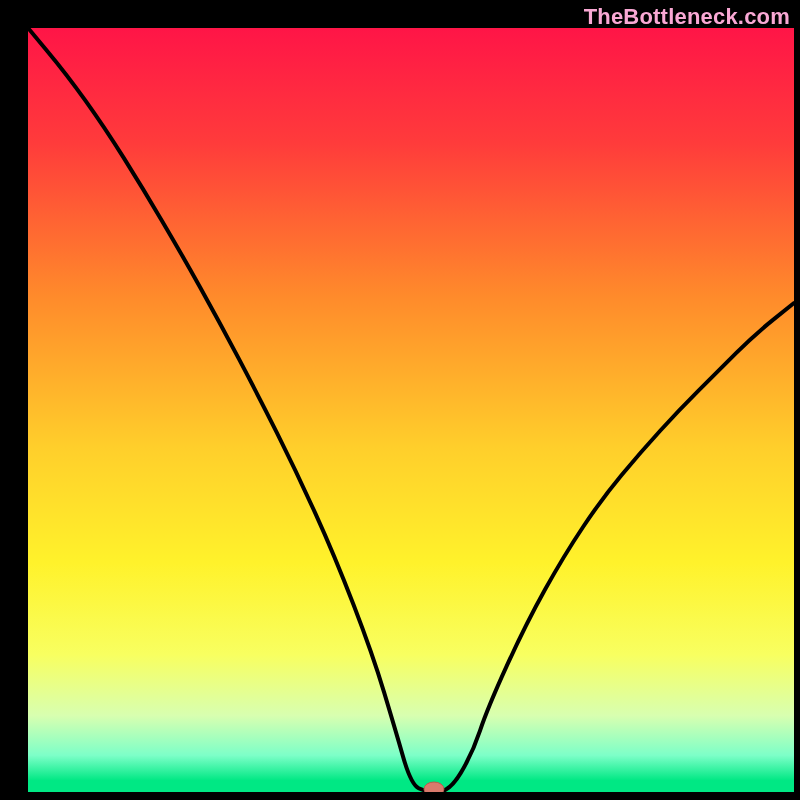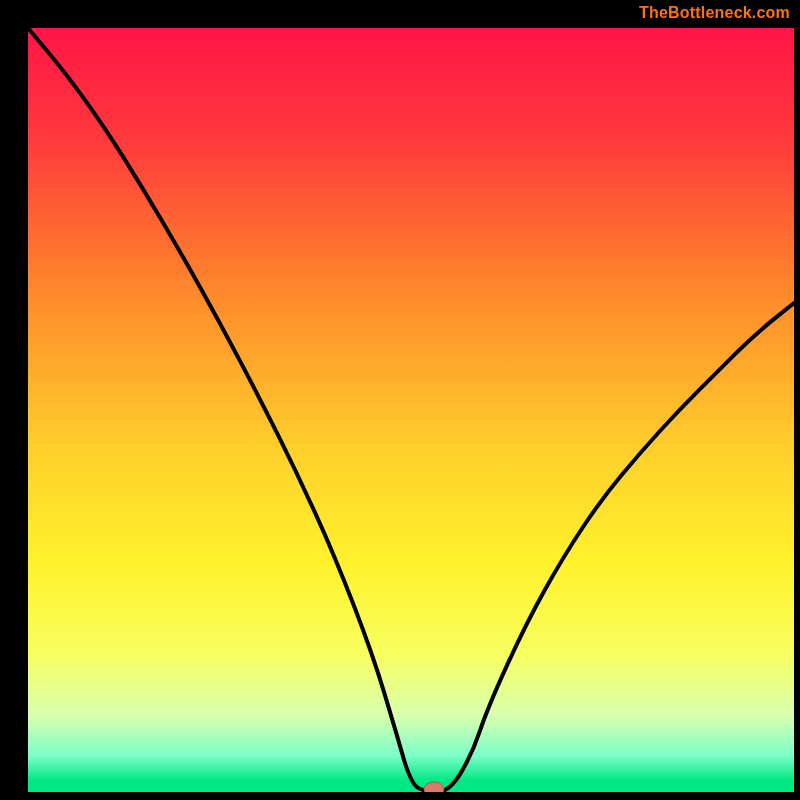--- a/index.html
+++ b/index.html
@@ -14,23 +14,23 @@
     position: relative;
     width: 800px;
     height: 800px;
     background: #000;
   }
   .watermark {
     position: absolute;
     top: 4px;
     right: 10px;
     font-family: Arial, Helvetica, sans-serif;
-    font-size: 16px;
+    font-size: 22px;
     font-weight: 600;
-    color: #f97316;
+    color: #f9a8d4;
     letter-spacing: 0.2px;
     z-index: 5;
   }
   svg {
     position: absolute;
     left: 0;
     top: 0;
     width: 800px;
     height: 800px;
   }

